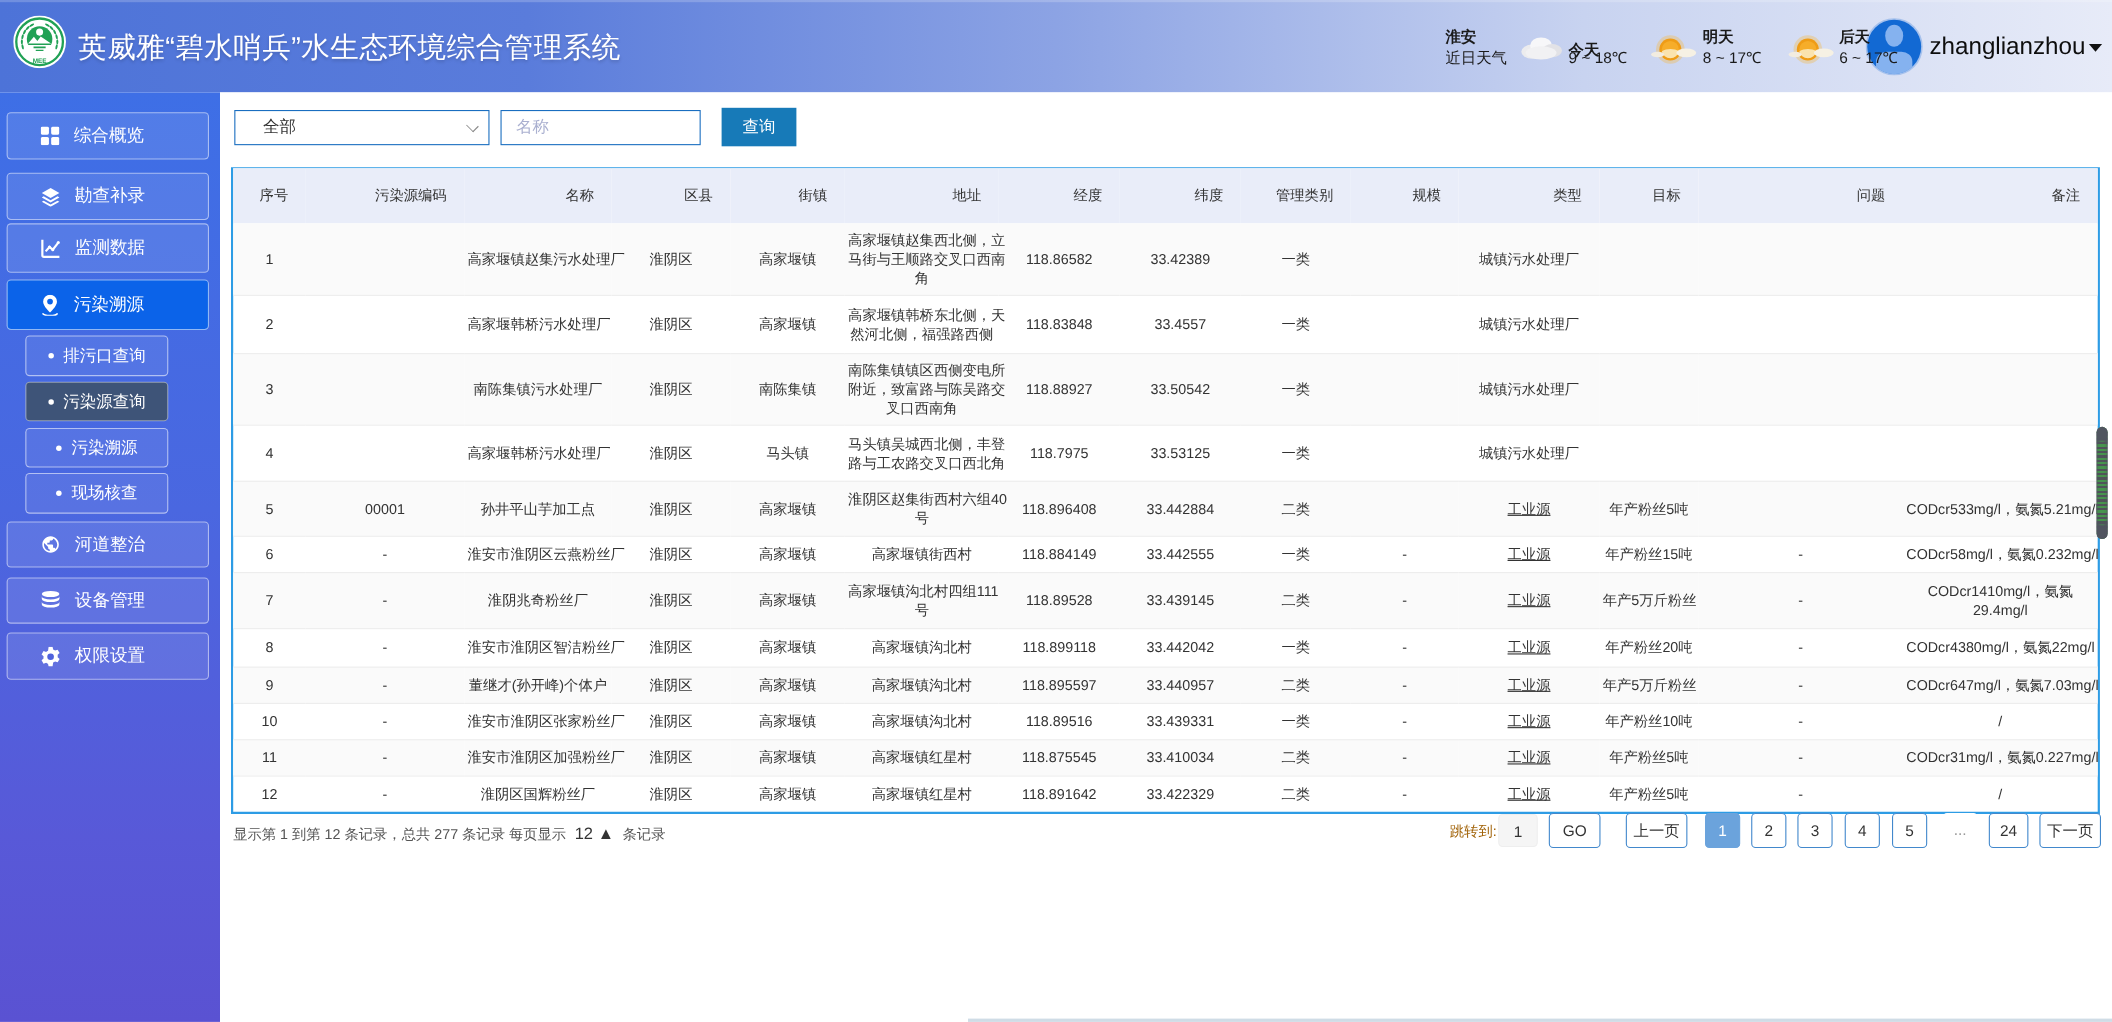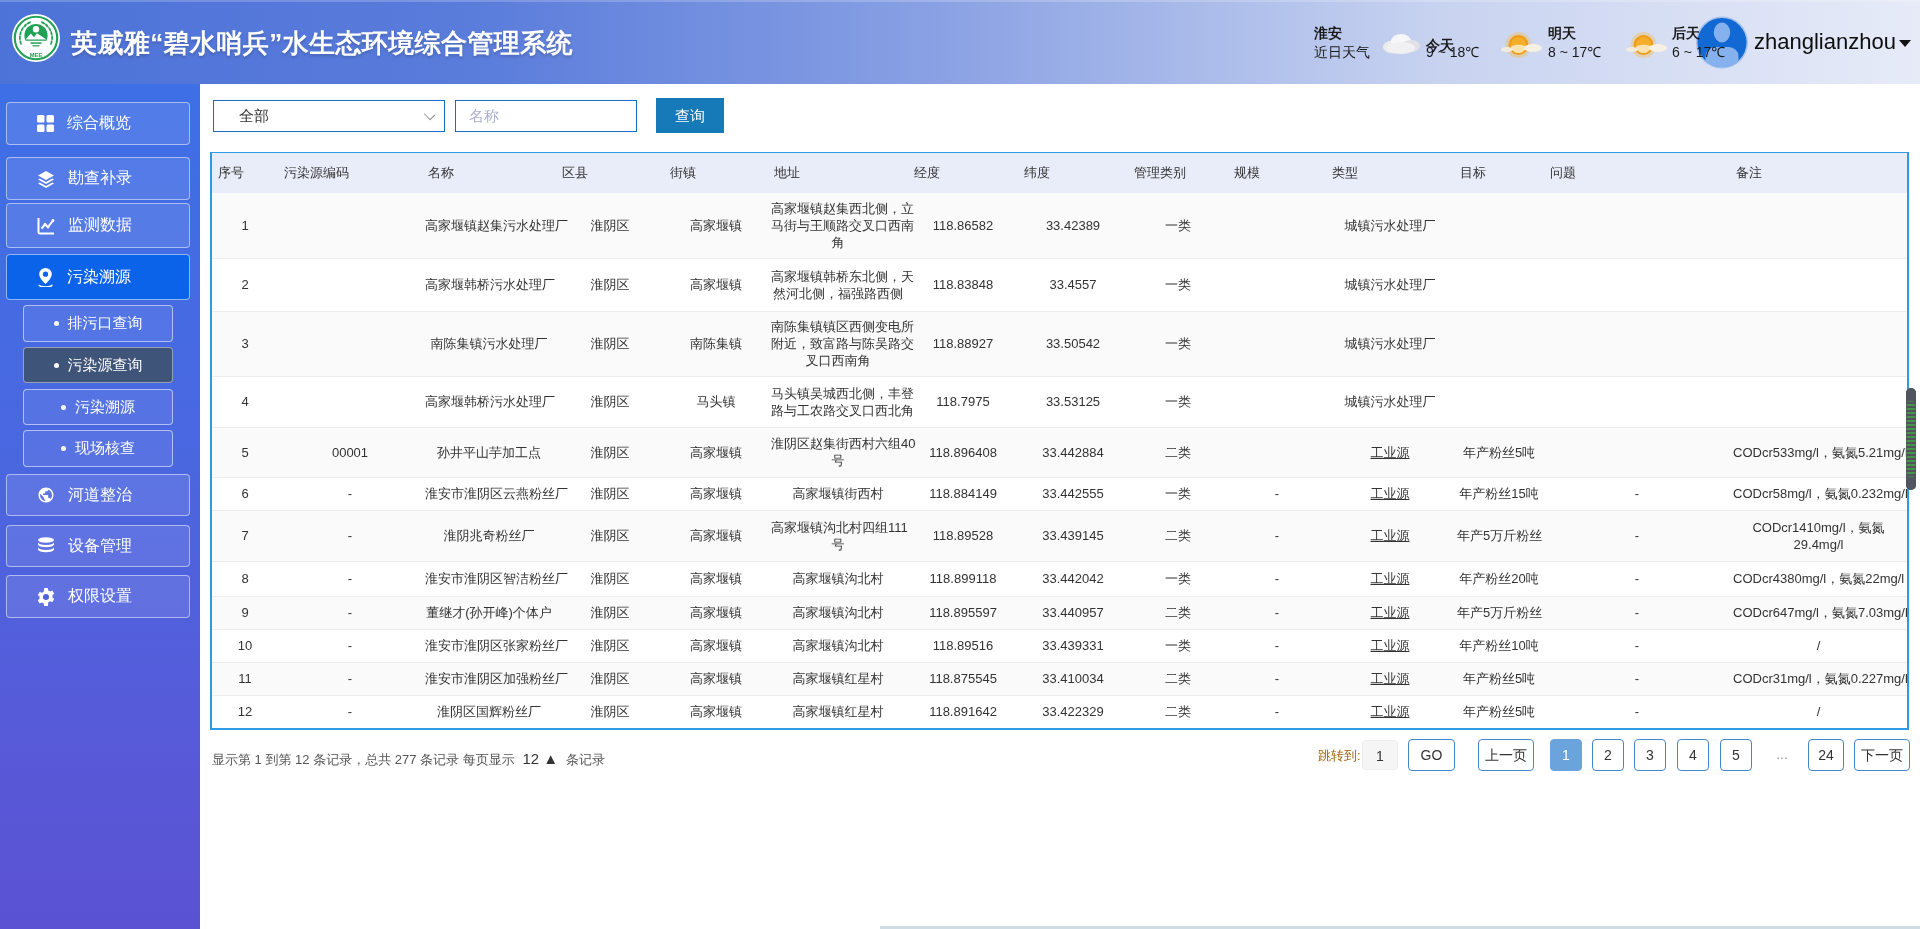--- a/index.html
+++ b/index.html
@@ -1,38 +1,38 @@
 <!DOCTYPE html>
 <html><head><meta charset="utf-8">
 <style>
 *{margin:0;padding:0;box-sizing:border-box}
 html,body{width:1920px;height:929px;overflow:hidden;font-family:"Liberation Sans",sans-serif;background:#fff}
 #hdr{position:absolute;left:0;top:0;width:1920px;height:84px;background:linear-gradient(to right,#4d73d8 0%,#5a7cdb 25%,#8ca3e4 50%,#c8d3f0 75%,#e7ebf8 100%)}
 #hdr .topline{position:absolute;left:0;top:0;width:100%;height:2px;background:rgba(255,255,255,.20)}
 #logo{position:absolute;left:12px;top:14px}
-#title{position:absolute;left:71px;top:0;height:84px;line-height:86px;font-size:26px;font-weight:bold;color:#fff;text-shadow:0 2px 3px rgba(0,0,0,.18);letter-spacing:.4px}
+#title{position:absolute;left:71px;top:0;height:84px;line-height:86px;font-size:26px;font-weight:normal;color:#fff;text-shadow:0 2px 3px rgba(0,0,0,.18);letter-spacing:.4px}
 .wlab{position:absolute;font-size:14px;font-weight:bold;color:#1a1a1a;line-height:15px;z-index:3}
 .wval{position:absolute;font-size:14px;color:#1a1a1a;line-height:15px;z-index:3}
 #uname{position:absolute;left:1754px;top:0;height:84px;line-height:84px;font-size:22px;color:#0d0d0d}
 #caret{position:absolute;left:1899px;top:40px;width:0;height:0;border:6px solid transparent;border-top:7px solid #111}
 #side{position:absolute;left:0;top:84px;width:200px;height:845px;background:linear-gradient(180deg,#3e6fe6 0%,#4a67e0 45%,#5859d8 80%,#5a52d2 100%)}
 .mi{position:absolute;left:6px;width:184px;height:44px;border:1px solid rgba(255,255,255,.50);border-radius:4px;background:rgba(255,255,255,.10);color:#fff;display:flex;align-items:center;justify-content:flex-start;padding-left:30px;font-size:16px}
 .mi svg{margin-right:13px}
 .mi.act{background:#0b63e9;border-color:rgba(255,255,255,.55)}
-.smi{position:absolute;left:23px;width:150px;height:36px;border:1px solid rgba(255,255,255,.55);border-radius:4px;background:rgba(255,255,255,.08);color:#fff;display:flex;align-items:center;justify-content:center;font-size:15px}
+.smi{position:absolute;left:23px;width:130px;height:36px;border:1px solid rgba(255,255,255,.55);border-radius:4px;background:rgba(255,255,255,.08);color:#fff;display:flex;align-items:center;justify-content:center;font-size:15px}
 .smi .dot{width:5px;height:5px;border-radius:50%;background:#fff;margin-right:9px}
 .smi.sel{background:#3e5478;border-color:rgba(255,255,255,.45)}
 #main{position:absolute;left:200px;top:84px;width:1720px;height:845px;background:#fff}
 #sel{position:absolute;left:13px;top:16px;width:232px;height:32px;border:1px solid #1a6ec0;background:#fff;font-size:15px;color:#333;line-height:30px;padding-left:25px}
 #sel .chev{position:absolute;right:10px;top:11px;width:9px;height:9px;border-right:1.5px solid #888;border-bottom:1.5px solid #888;transform:rotate(45deg) scale(1,.8);margin-top:-2px}
 #inp{position:absolute;left:255px;top:16px;width:182px;height:32px;border:1px solid #1a6ec0;background:#fff;font-size:15px;color:#aab0d0;line-height:30px;padding-left:13px}
 #qbtn{position:absolute;left:456px;top:14px;width:68px;height:35px;background:#177ab8;color:#fff;font-size:15px;text-align:center;line-height:35px}
 #tblw{position:absolute;left:10px;top:68px;width:1699px;border:2px solid #2d9ce5;border-top-width:1px;background:#fff}
 table{border-collapse:collapse;table-layout:fixed;width:1695px;font-size:13px;color:#333}
-th{height:40px;background:#e9edf9;font-weight:normal;text-align:left;padding:6px}
+th{height:40px;background:#e9edf9;font-weight:normal;text-align:right;padding:16px}
 td{text-align:center;padding:0 3px;line-height:17px;vertical-align:middle}
 tr+tr+tr td{border-top:1px solid #ededed}
 tr.odd td{background:#fafafa}
 .u{text-decoration:underline}
 .nw{white-space:nowrap}
 #sbar{position:absolute;left:1706px;top:304px;width:10px;height:102px;border-radius:5px;background:repeating-linear-gradient(180deg,#47954d 0 2px,#50545a 2px 4px);box-shadow:inset 0 13px 2px #515560,inset 0 -13px 2px #515560}
 #ftxt{position:absolute;left:12px;top:666px;font-size:13px;color:#555}
 #ftxt b{font-size:15px;color:#333;font-weight:normal}
 .pgb{position:absolute;top:655px;height:32px;border:1px solid #4288cc;border-radius:4px;background:#fff;color:#333;font-size:14px;text-align:center;line-height:30px}
 .pgb.on{background:#6ba3dc;border-color:#6ba3dc;color:#fff}

